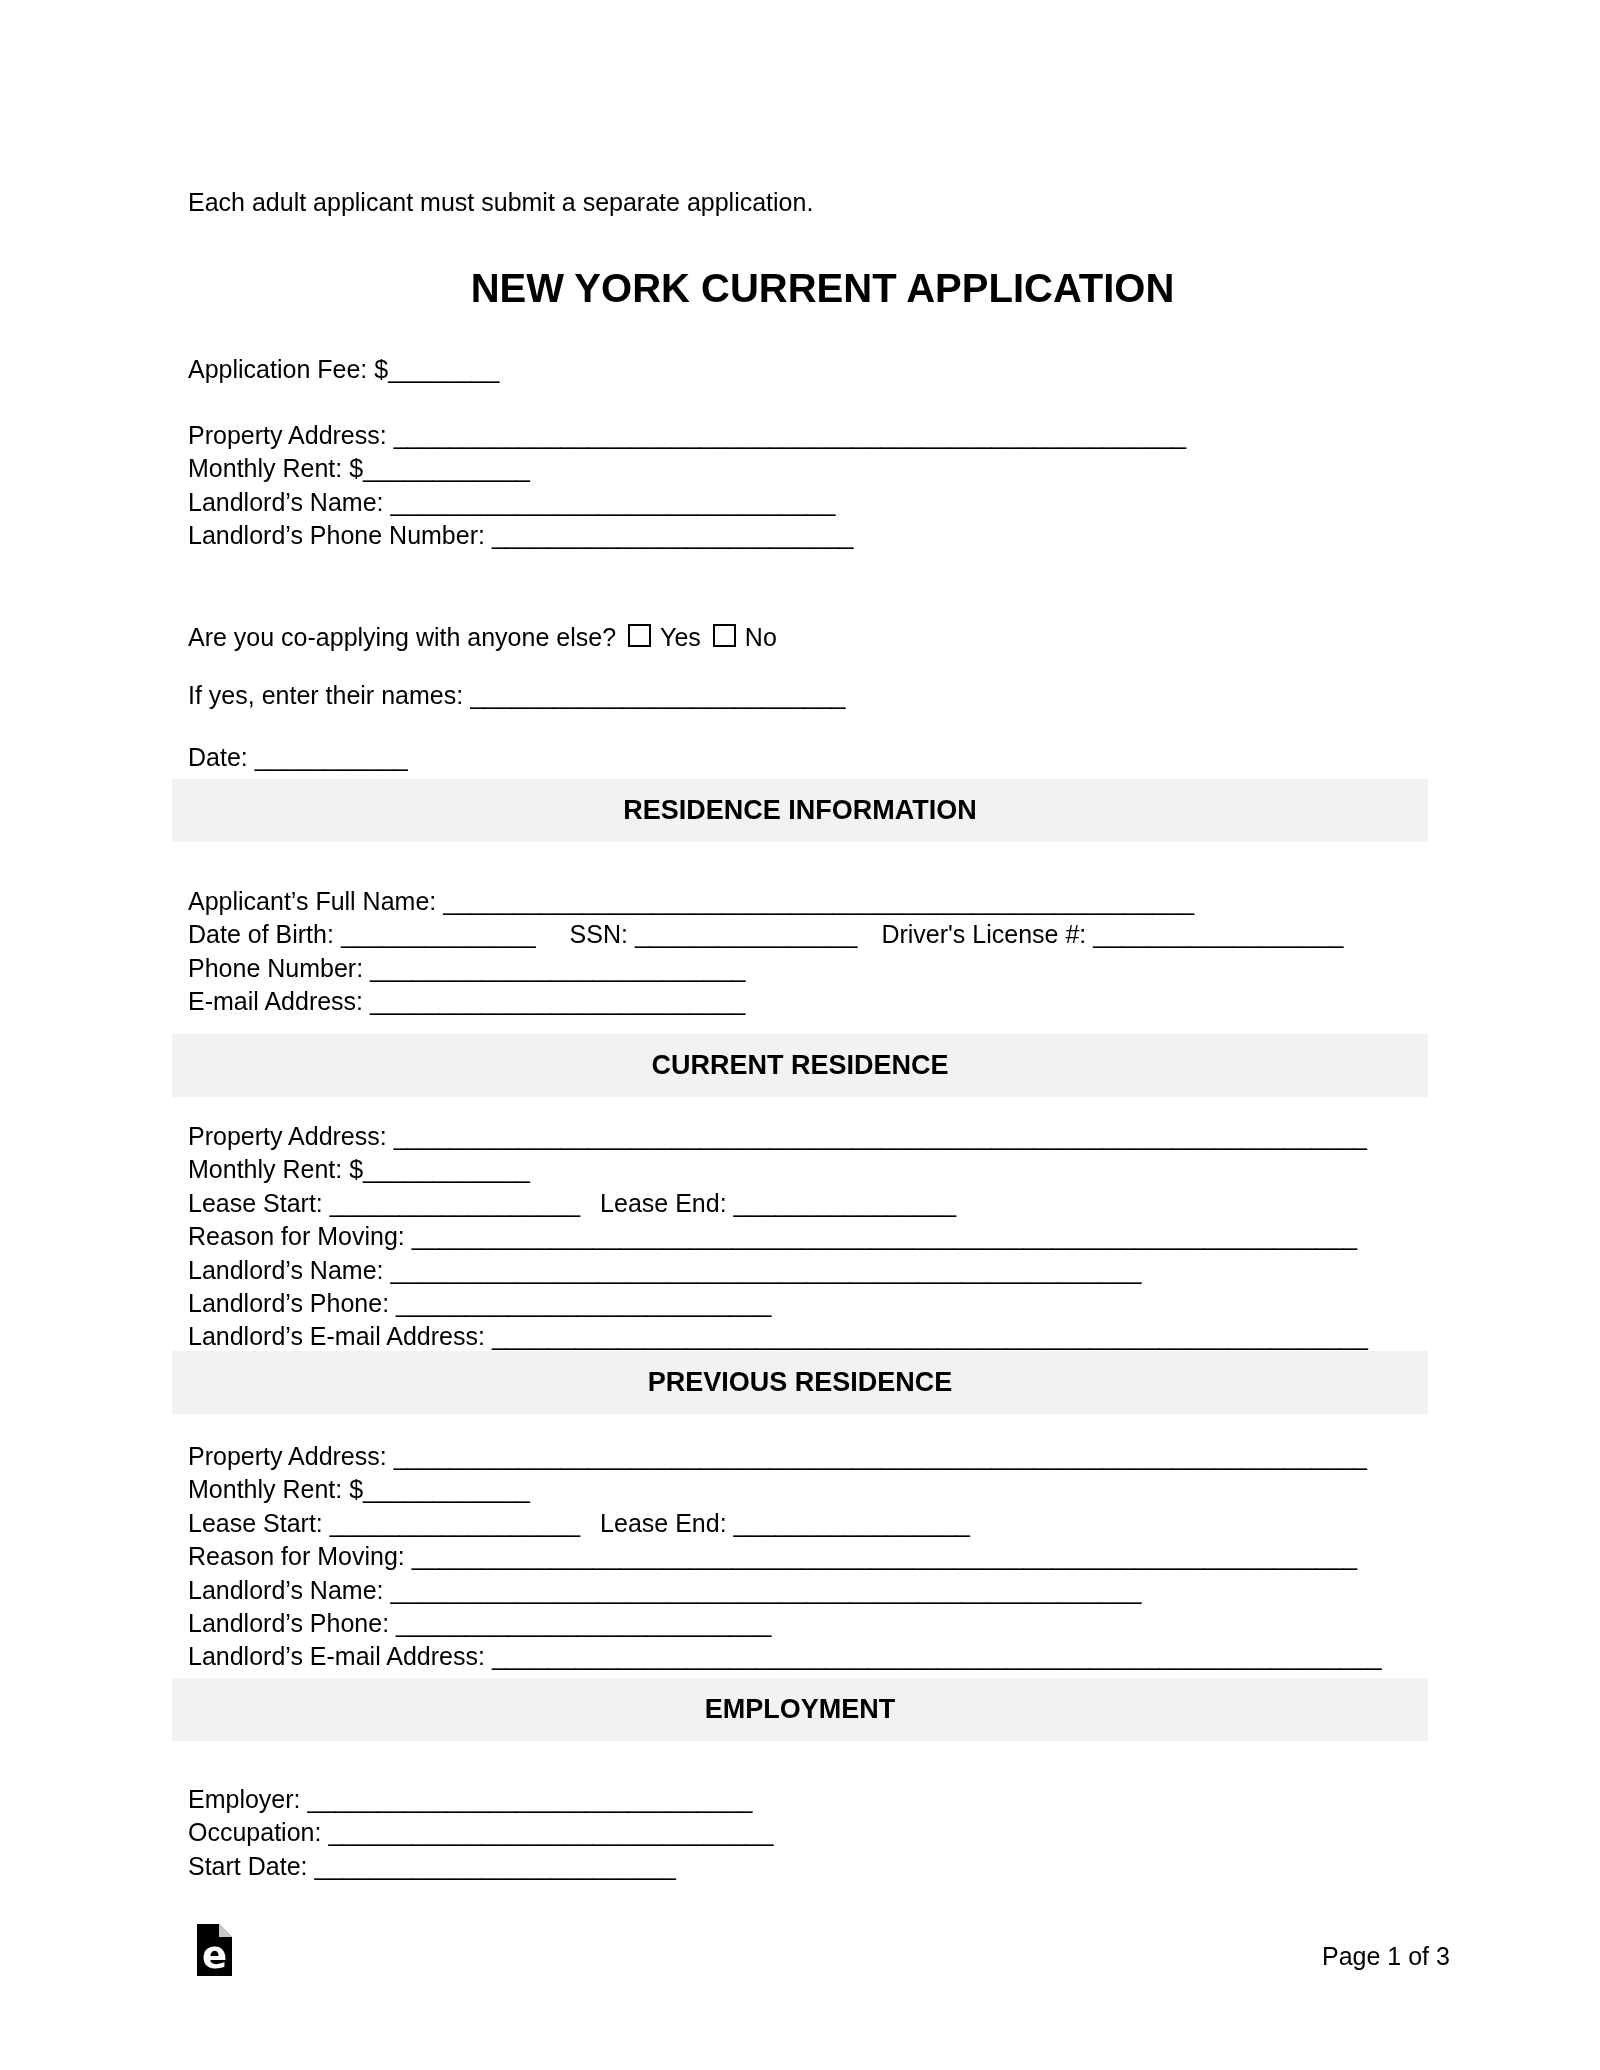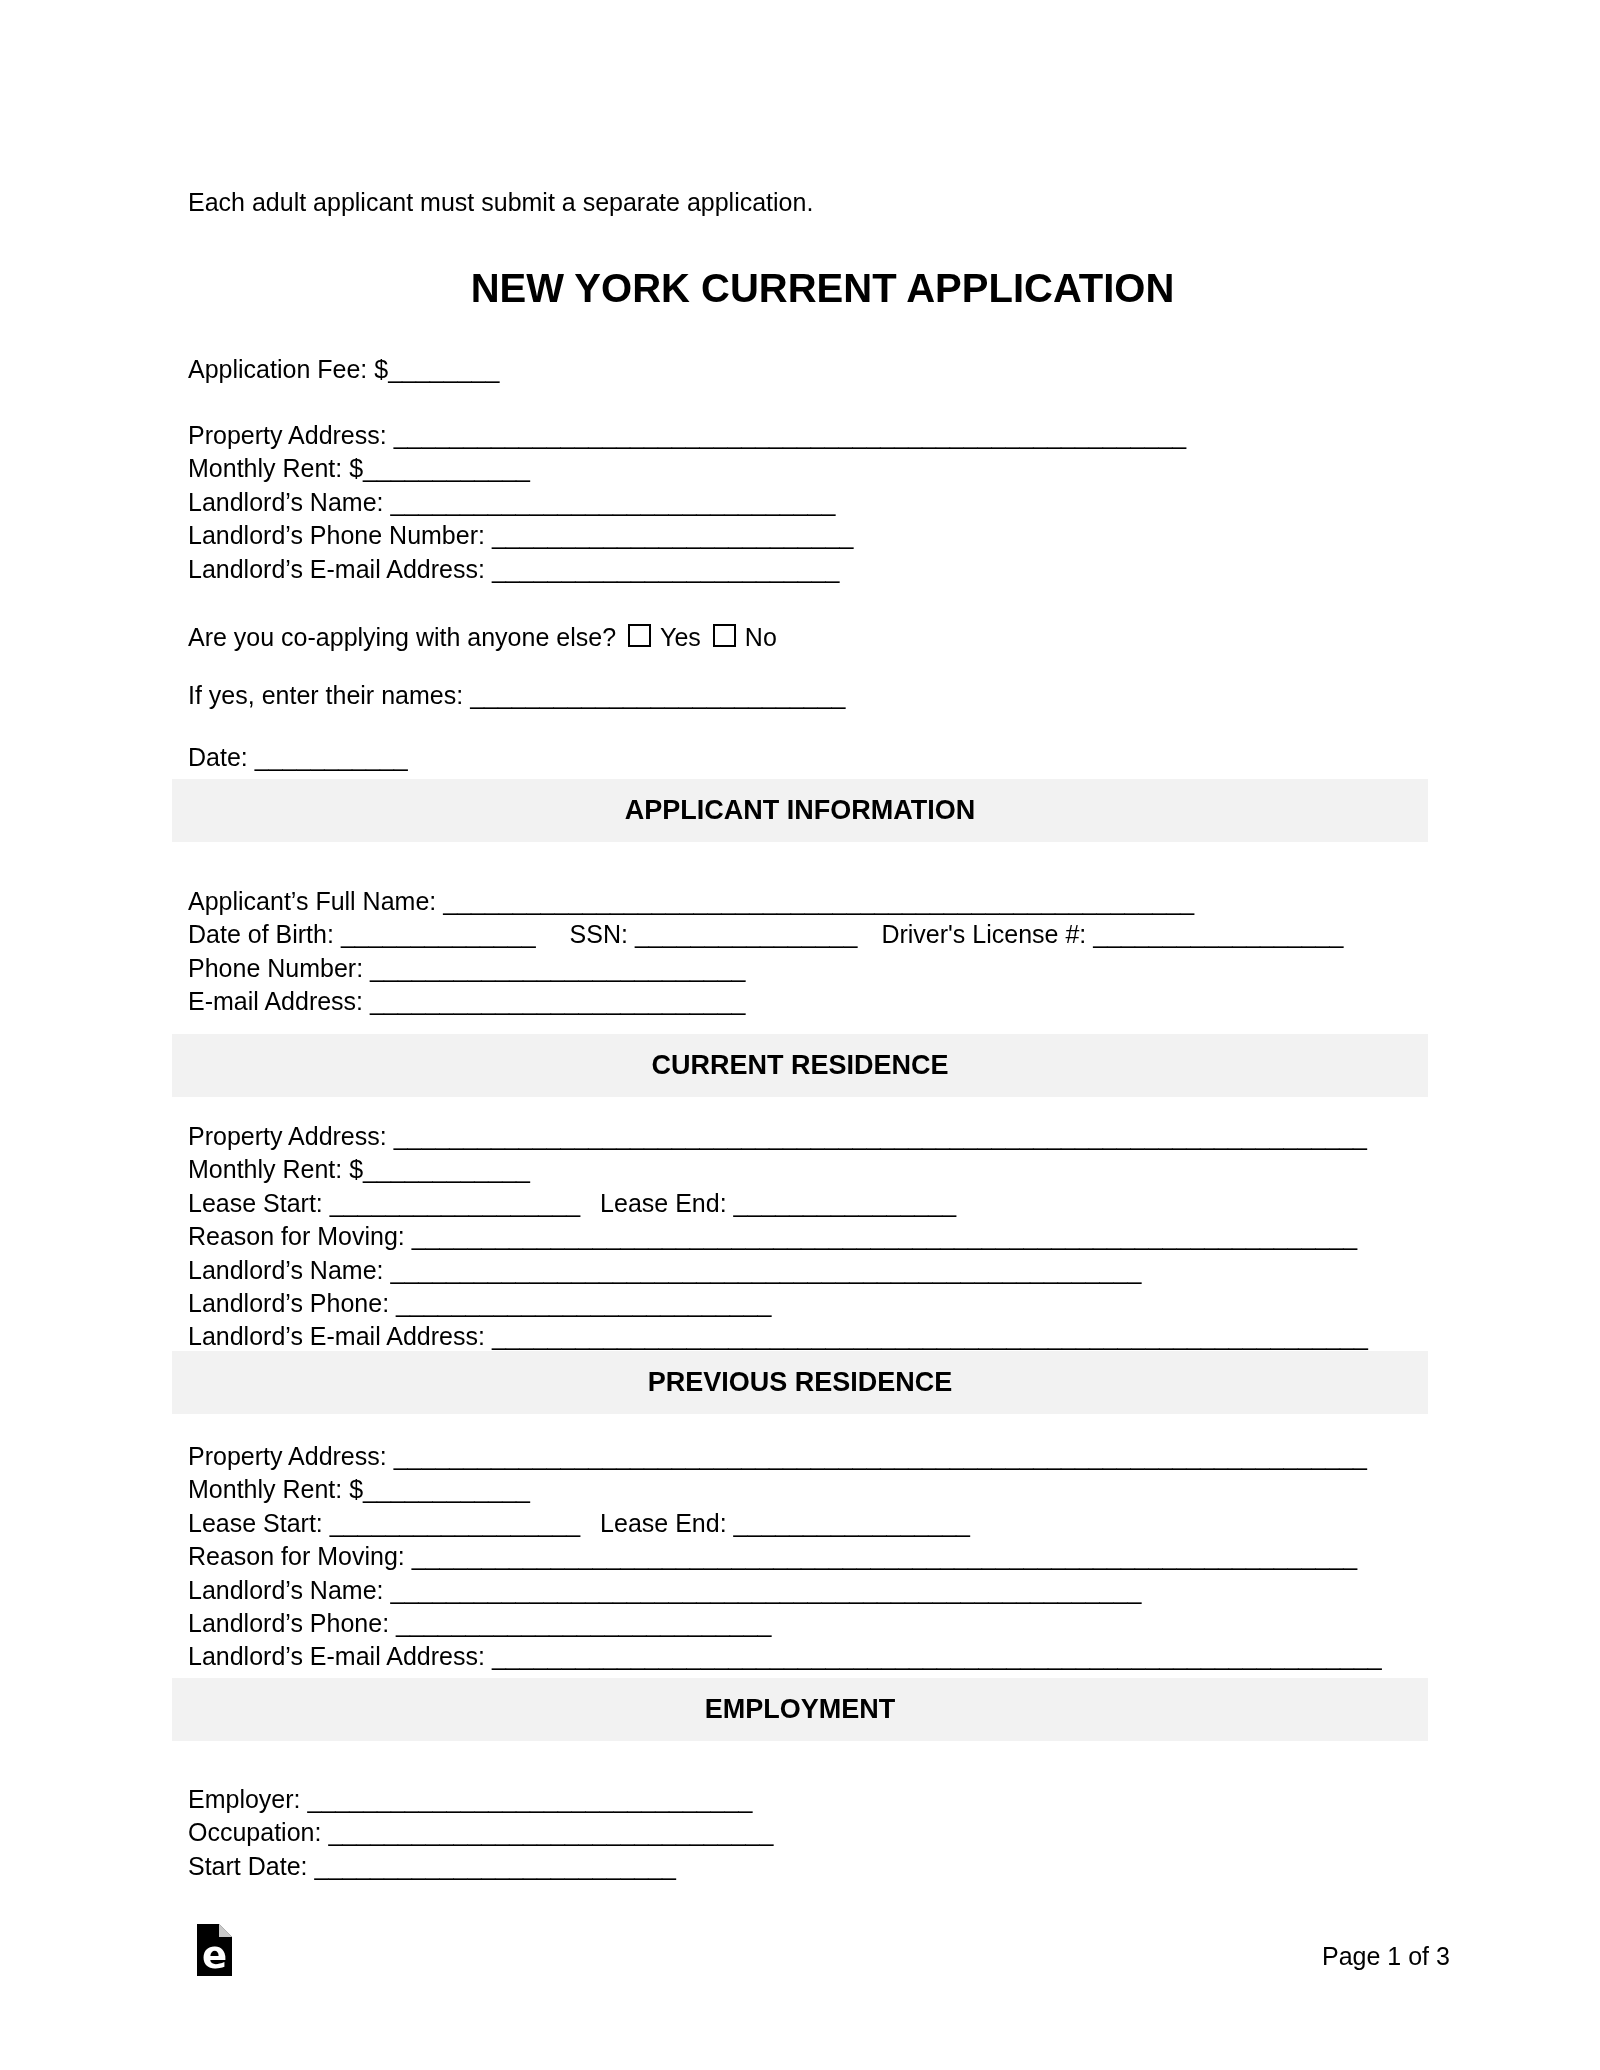--- a/index.html
+++ b/index.html
@@ -47,39 +47,36 @@
     </div>
     <div class="line">
       <span class="lbl">Monthly Rent: $</span><span class="blank tight">____________</span>
     </div>
     <div class="line">
       <span class="lbl">Landlord’s Name:</span><span class="blank">________________________________</span>
     </div>
     <div class="line">
       <span class="lbl">Landlord’s Phone Number:</span><span class="blank">__________________________</span>
     </div>
-    <div class="line">
-      <span class="lbl">Landlord’s E-mail Address:</span><span class="blank">_________________________</span>
-    </div>
   </div>
 
   <div class="abs line" style="top:621px">
     <span class="lbl">Are you co-applying with anyone else?</span><span class="cb"></span><span>Yes</span><span class="cb"></span><span>No</span>
   </div>
 
   <div class="abs line" style="top:679px">
     <span class="lbl">If yes, enter their names:</span><span class="blank">___________________________</span>
   </div>
 
   <div class="abs line" style="top:741px">
     <span class="lbl">Date:</span><span class="blank">___________</span>
   </div>
 
   <div class="bar" style="top:779px">
-    <span>APPLICANT INFORMATION</span>
+    <span>RESIDENCE INFORMATION</span>
   </div>
 
   <div class="abs" style="top:885px">
     <div class="line">
       <span class="lbl">Applicant’s Full Name:</span><span class="blank">______________________________________________________</span>
     </div>
     <div class="line">
       <span class="lbl">Date of Birth:</span><span class="blank">______________</span><span class="lbl gap">SSN:</span><span class="blank">________________</span><span class="lbl gap2">Driver's License #:</span><span class="blank">__________________</span>
     </div>
     <div class="line">

